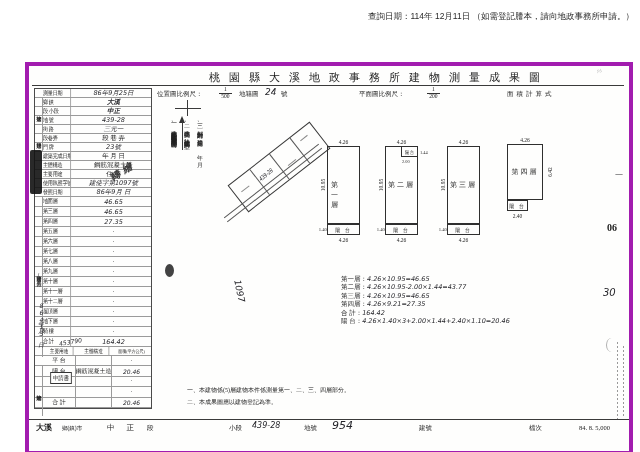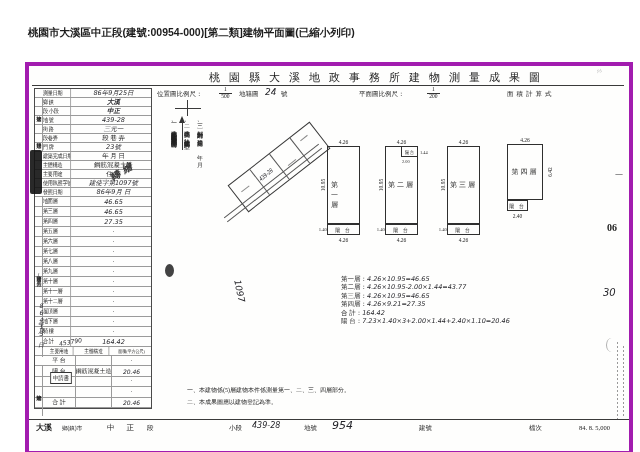--- a/index.html
+++ b/index.html
@@ -34,21 +34,24 @@
   .calcline .f{font-size:6.5px;}
   .chop{position:absolute;background:#121212;border-radius:2px;opacity:0.9;}
   .faintmark{color:#b5b5b5;}
   .fineprint{position:absolute;width:1px;background:repeating-linear-gradient(#999 0 2px,transparent 2px 4px);}
 </style>
 </head>
 <body>
 
 <div id="page">
 
-  <div class="abs hdr-sub" style="left:28px;top:26px;">桃園市大溪區中正段(建號:00954-000)[第二類]建物平面圖(已縮小列印)</div>
+  <div class="abs hdr-date" style="left:368px;top:11px;white-space:nowrap;">
+    <span>查詢日期：114年 12月11日</span>
+    <span>（如需登記謄本，請向地政事務所申請。）</span>
+  </div>
 
   <div id="sheet">
 
     <div class="abs" style="left:110px;top:4px;width:480px;text-align:center;font-size:11px;letter-spacing:9px;white-space:nowrap;">桃園縣大溪地政事務所建物測量成果圖</div>
     <div class="abs rule" style="left:3px;top:19px;width:592px;height:1px;"></div>
 
     <div class="abs" style="left:128px;top:24px;font-size:6.5px;">位置圖比例尺：</div>
     <div class="abs" style="left:190px;top:21px;text-align:center;font-size:5.5px;line-height:5.5px;">
       <div style="border-bottom:1px solid #333;padding:0 5px;">1</div>
       <div>500</div>
@@ -285,21 +288,21 @@
         </div>
         <div class="dim" style="position: absolute; left: 478px; top: 147px; width: 21px; text-align: center;">2.40</div>
       </div>
 
     <div id="calc" class="abs" style="left:312px;top:209px;">
         <div class="calcline"><span class="serif">第一層：</span><span class="hw f">4.26×10.95=46.65</span></div>
         <div class="calcline"><span class="serif">第二層：</span><span class="hw f">4.26×10.95-2.00×1.44=43.77</span></div>
         <div class="calcline"><span class="serif">第三層：</span><span class="hw f">4.26×10.95=46.65</span></div>
         <div class="calcline"><span class="serif">第四層：</span><span class="hw f">4.26×9.21=27.35</span></div>
         <div class="calcline"><span class="serif">合 計：</span><span class="hw f">164.42</span></div>
-        <div class="calcline"><span class="serif">陽 台：</span><span class="hw f">7.23×1.40×3+2.00×1.44+2.40×1.10=20.46</span></div>
+        <div class="calcline"><span class="serif">陽 台：</span><span class="hw f">4.26×1.40×3+2.00×1.44+2.40×1.10=20.46</span></div>
       </div>
 
     <div class="abs" style="left:158px;top:320px;font-size:6px;">一、本建物係(5)層建物本件係測量第一、二、三、四層部分。</div>
     <div class="abs" style="left:158px;top:332px;font-size:6px;">二、本成果圖應以建物登記為準。</div>
 
     <div class="abs hw" style="left:586px;top:104px;font-size:8px;">—</div>
     <div class="abs" style="left:578px;top:156px;font-size:10px;font-weight:bold;">06</div>
     <div class="abs hw" style="left:574px;top:221px;font-size:10px;">30</div>
     <div class="abs" style="left:577px;top:272px;width:10px;height:14px;border-left:1px solid #b0b0b0;border-radius:50%;"></div>
     <div class="fineprint" style="left:588px;top:276px;height:78px;"></div>

